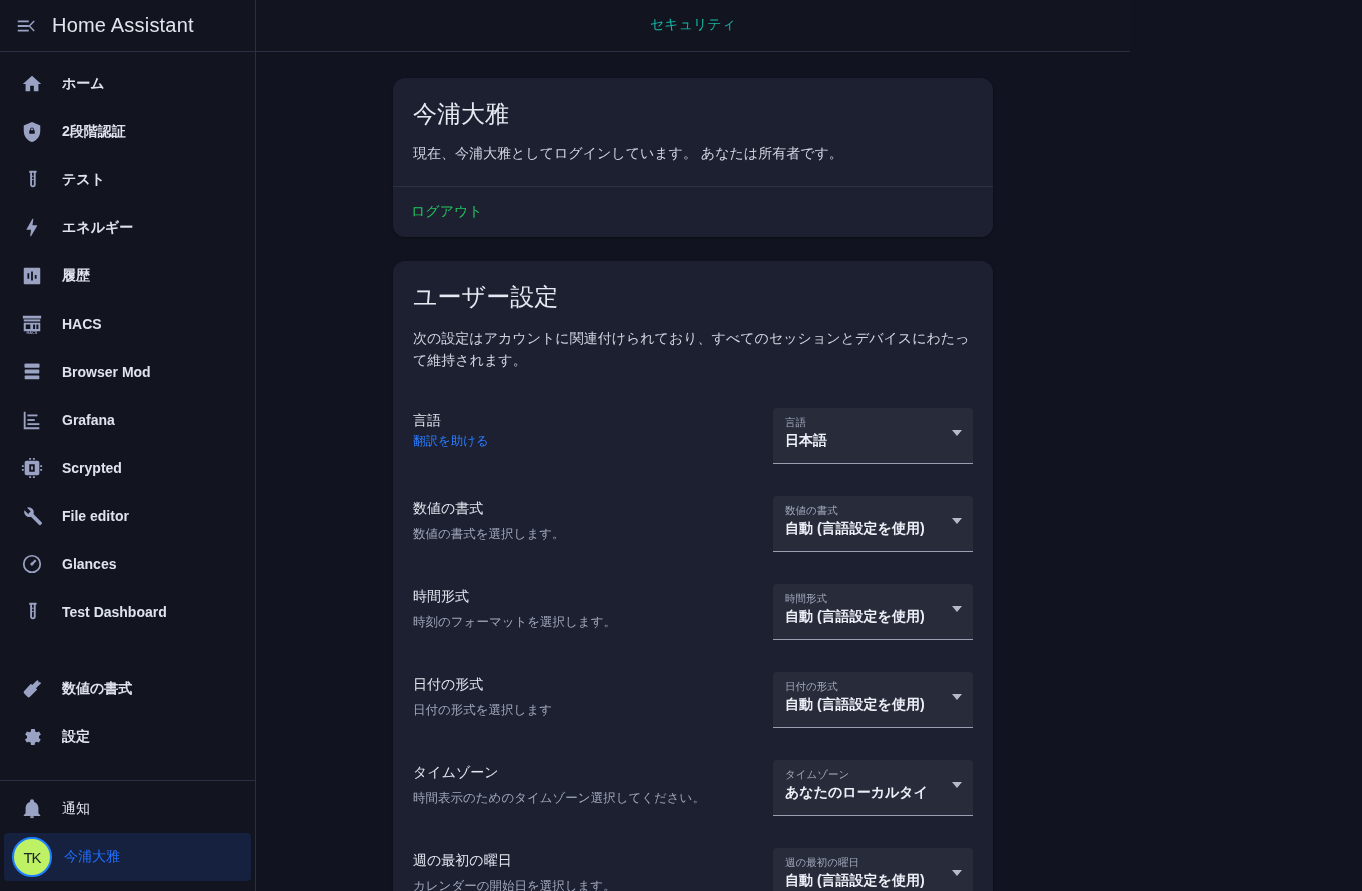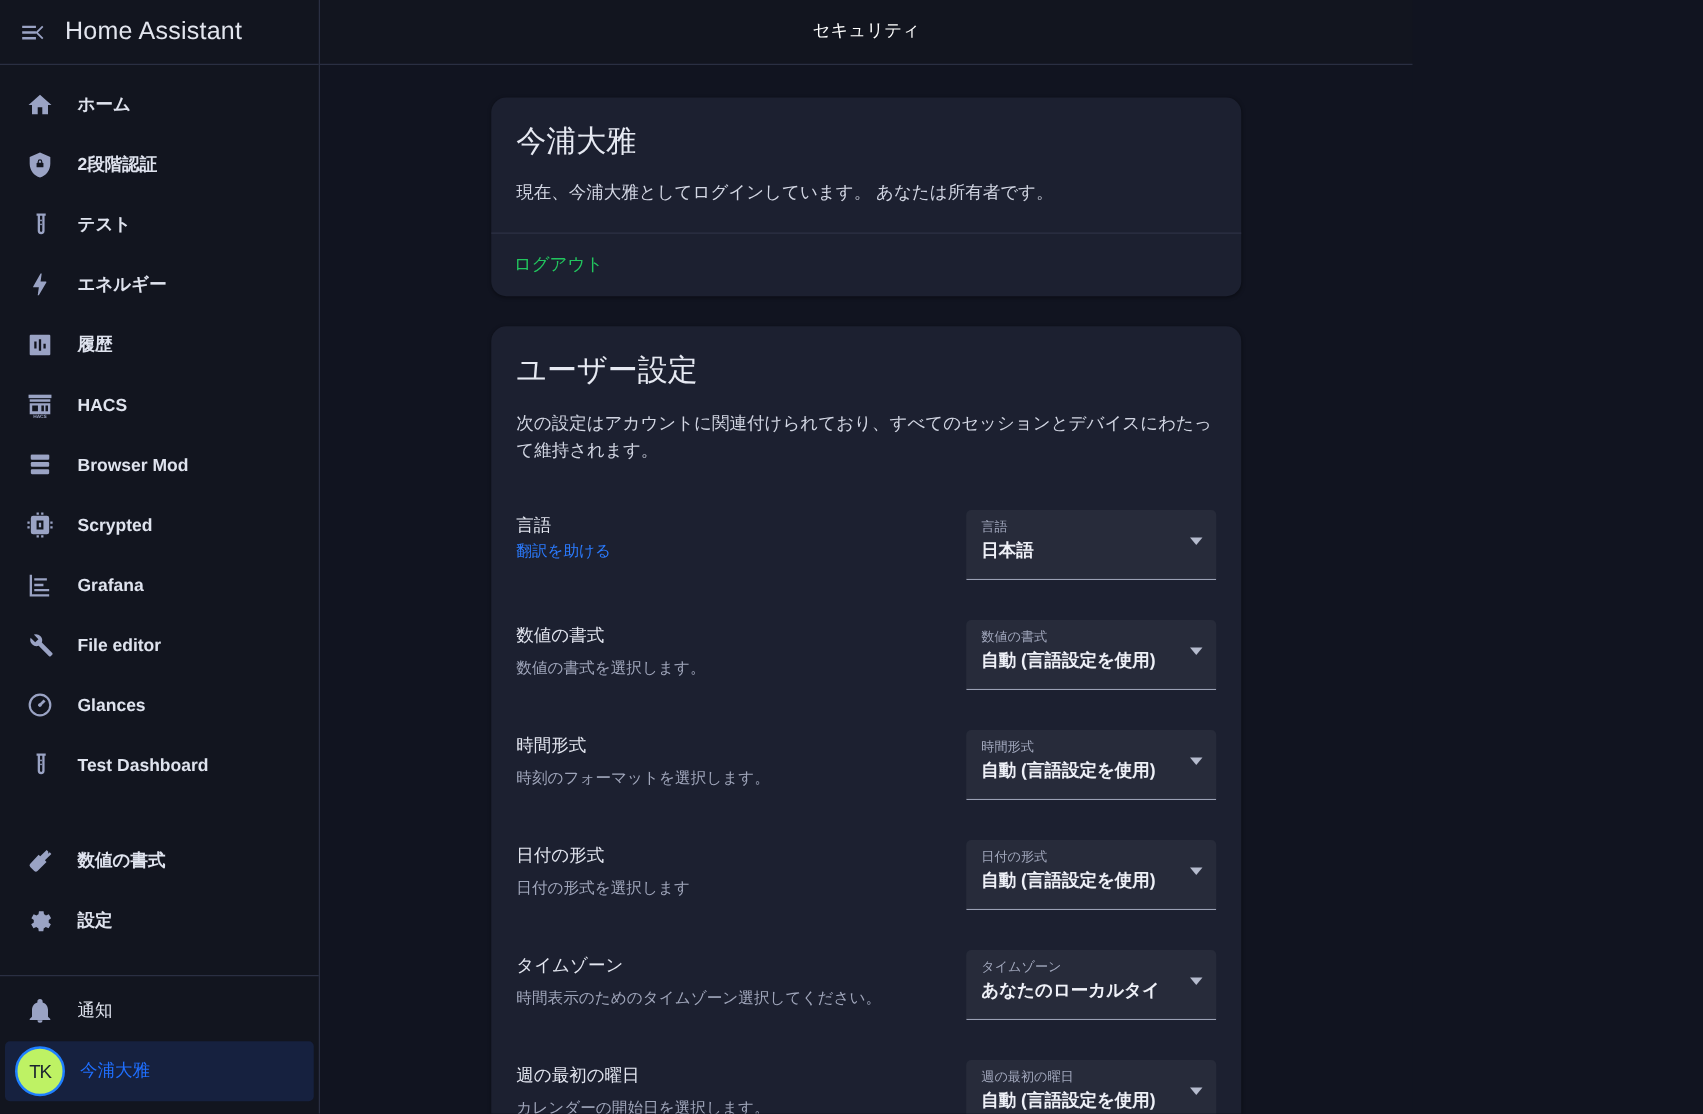--- a/index.html
+++ b/index.html
@@ -66,21 +66,21 @@
     height: 52px; flex: 0 0 52px;
     border-bottom: 1px solid #2a2f42;
     display: flex; align-items: flex-end; justify-content: center;
     background: #12151f;
     position: relative;
   }
   .tabs { display: flex; height: 52px; }
   .tab {
     min-width: 125px; padding: 0 20px; height: 52px;
     display: flex; align-items: center; justify-content: center;
-    font-size: 14px; color: #ffffff; cursor: pointer;
+    font-size: 14px; color: #14b8a6; cursor: pointer;
     position: relative; white-space: nowrap;
   }
   .tab.active { color: #2b7bff; }
   .tab.active::after {
     content: ""; position: absolute; left: 0; right: 0; bottom: 0;
     height: 2px; background: #1f6fff;
   }
 
   .content {
     flex: 1 1 auto; overflow: hidden; position: relative;
@@ -228,42 +228,42 @@
             <rect x="4" y="3" width="16" height="4.2" rx="1"></rect>
             <rect x="4" y="9.4" width="16" height="4.2" rx="1"></rect>
             <rect x="4" y="15.8" width="16" height="4.2" rx="1"></rect>
           </svg>
         </span>
         <span class="lbl">Browser Mod</span>
       </div>
 
       <div class="sb-item">
         <span class="ico">
-          <svg width="22" height="22" viewBox="0 0 24 24" fill="currentColor">
-              <path d="M6 4h12a2 2 0 012 2v12a2 2 0 01-2 2H6a2 2 0 01-2-2V6a2 2 0 012-2zm3 4v8h6V8H9zm2 2h2v4h-2v-4zM9 1h2v2H9V1zm4 0h2v2h-2V1zM9 21h2v2H9v-2zm4 0h2v2h-2v-2zM1 9h2v2H1V9zm0 4h2v2H1v-2zM21 9h2v2h-2V9zm0 4h2v2h-2v-2z"></path>
-            </svg>
-        </span>
-        <span class="lbl">Scrypted</span>
-      </div>
-
-      <div class="sb-item">
-        <span class="ico">
           <svg width="22" height="22" viewBox="0 0 24 24" fill="none" stroke="currentColor" stroke-width="2">
             <path d="M4 3v18h16"></path>
               <path d="M7 7h11" stroke-width="2"></path>
               <path d="M7 12h8"></path>
               <path d="M7 16.5h13"></path>
           </svg>
         </span>
         <span class="lbl">Grafana</span>
       </div>
 
       <div class="sb-item">
         <span class="ico">
           <svg width="22" height="22" viewBox="0 0 24 24" fill="currentColor">
+              <path d="M6 4h12a2 2 0 012 2v12a2 2 0 01-2 2H6a2 2 0 01-2-2V6a2 2 0 012-2zm3 4v8h6V8H9zm2 2h2v4h-2v-4zM9 1h2v2H9V1zm4 0h2v2h-2V1zM9 21h2v2H9v-2zm4 0h2v2h-2v-2zM1 9h2v2H1V9zm0 4h2v2H1v-2zM21 9h2v2h-2V9zm0 4h2v2h-2v-2z"></path>
+            </svg>
+        </span>
+        <span class="lbl">Scrypted</span>
+      </div>
+
+      <div class="sb-item">
+        <span class="ico">
+          <svg width="22" height="22" viewBox="0 0 24 24" fill="currentColor">
               <path d="M22.7 19l-9.1-9.1a5.5 5.5 0 00-7-7l4 4-2.8 2.8-4-4a5.5 5.5 0 007 7L19.9 21.8a1 1 0 001.4 0l1.4-1.4a1 1 0 000-1.4z"></path>
             </svg>
         </span>
         <span class="lbl">File editor</span>
       </div>
 
       <div class="sb-item">
         <span class="ico">
           <svg width="22" height="22" viewBox="0 0 24 24" fill="none" stroke="currentColor" stroke-width="1.9">
             <circle cx="12" cy="12" r="9"></circle>

